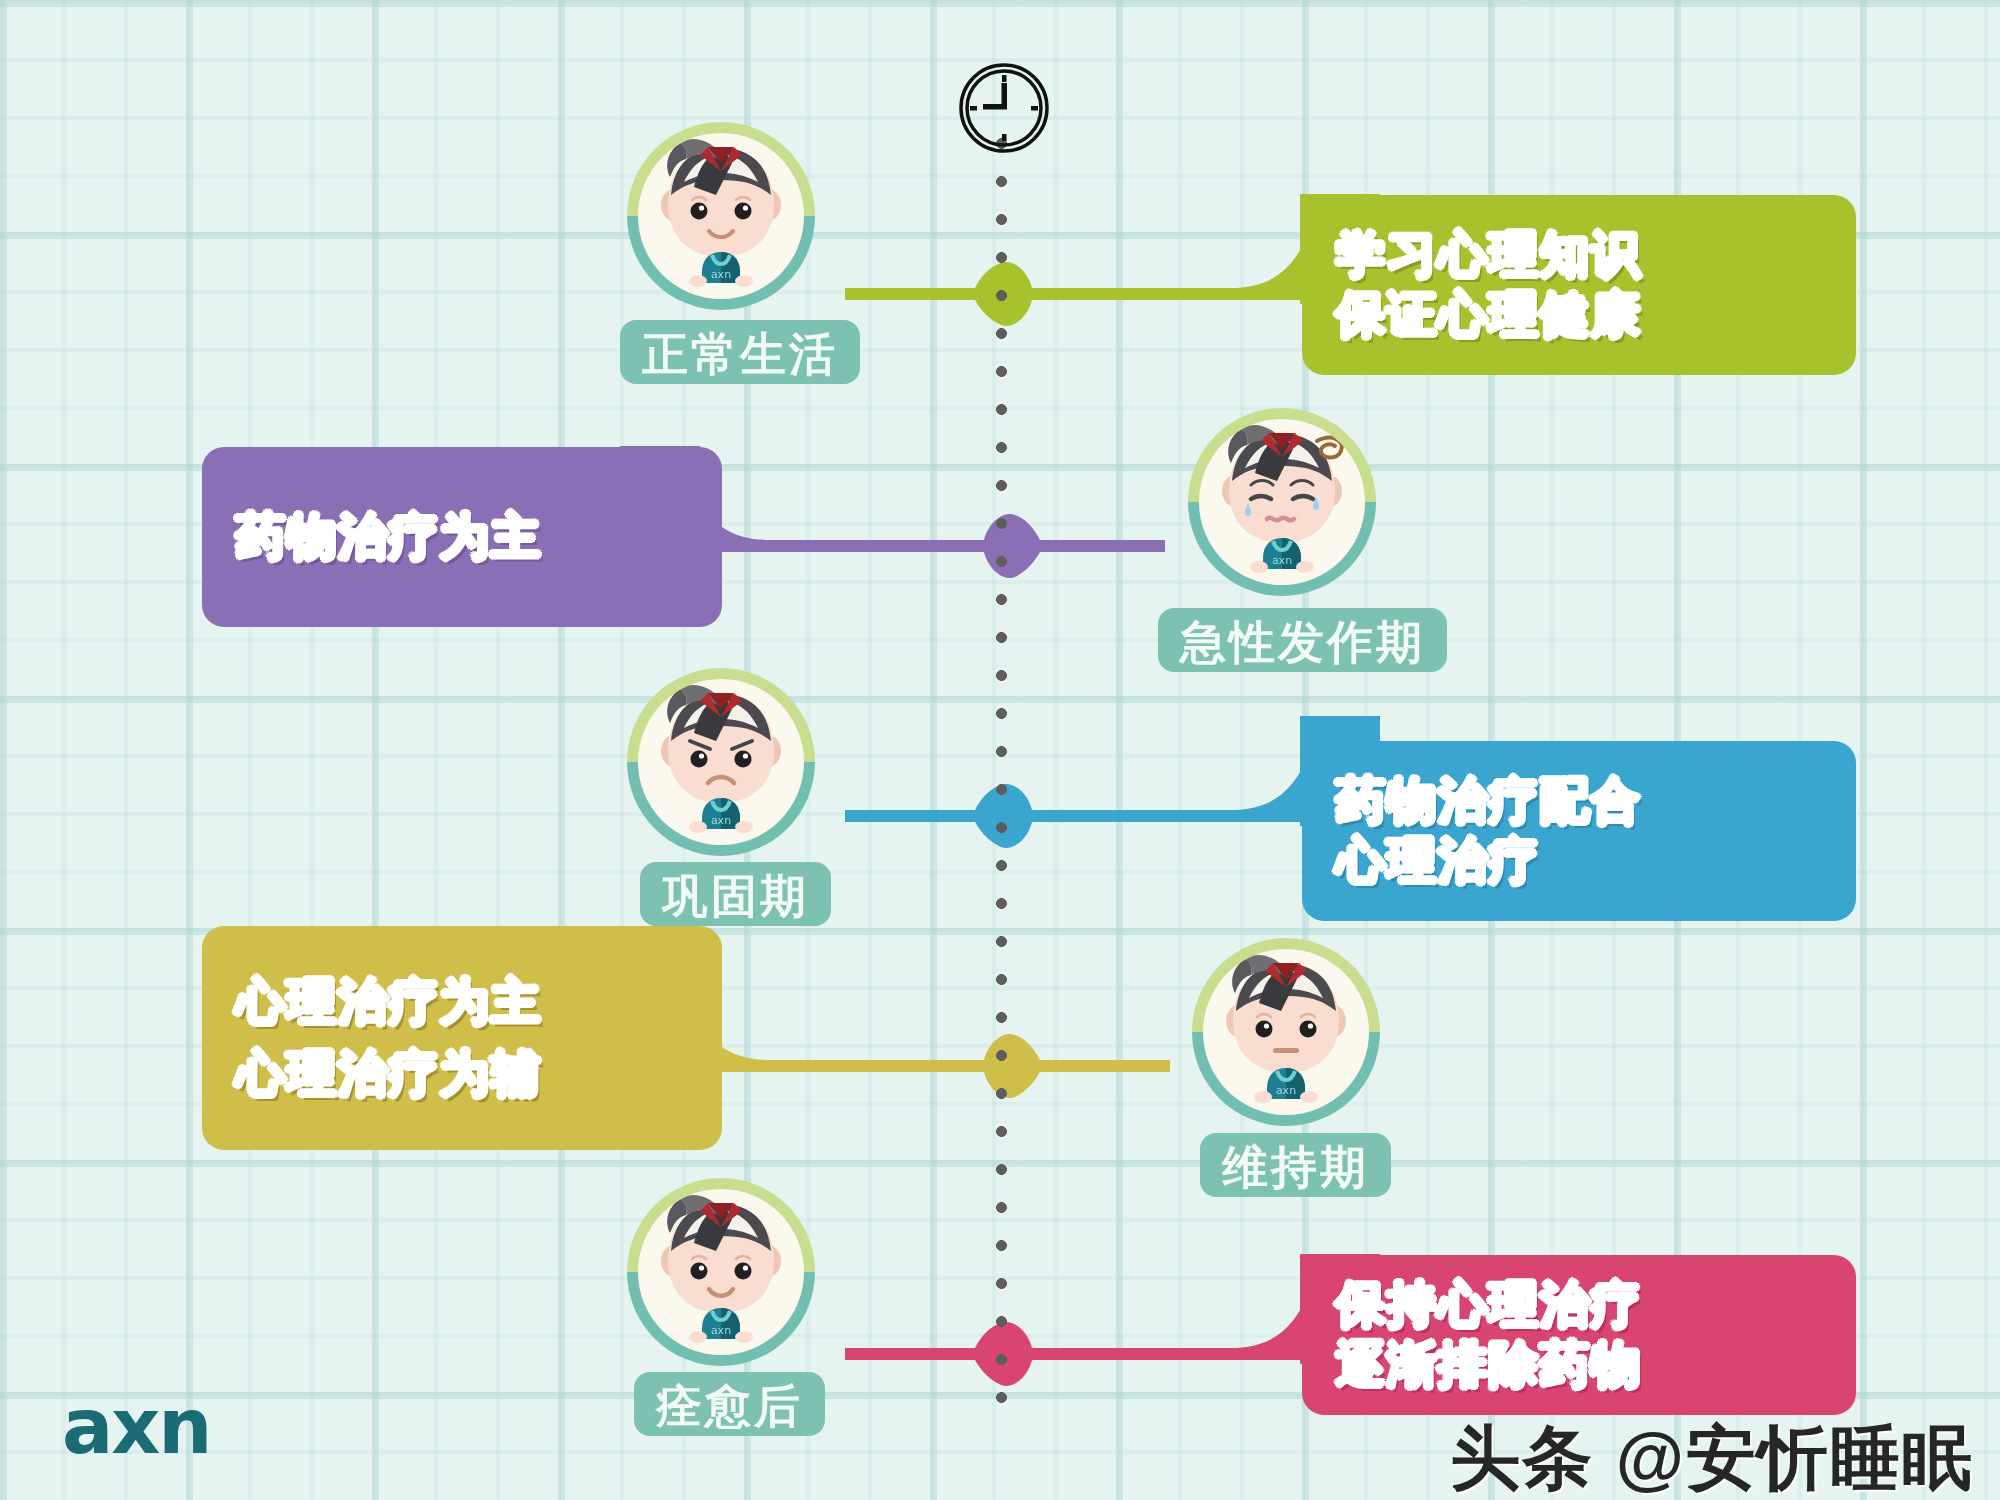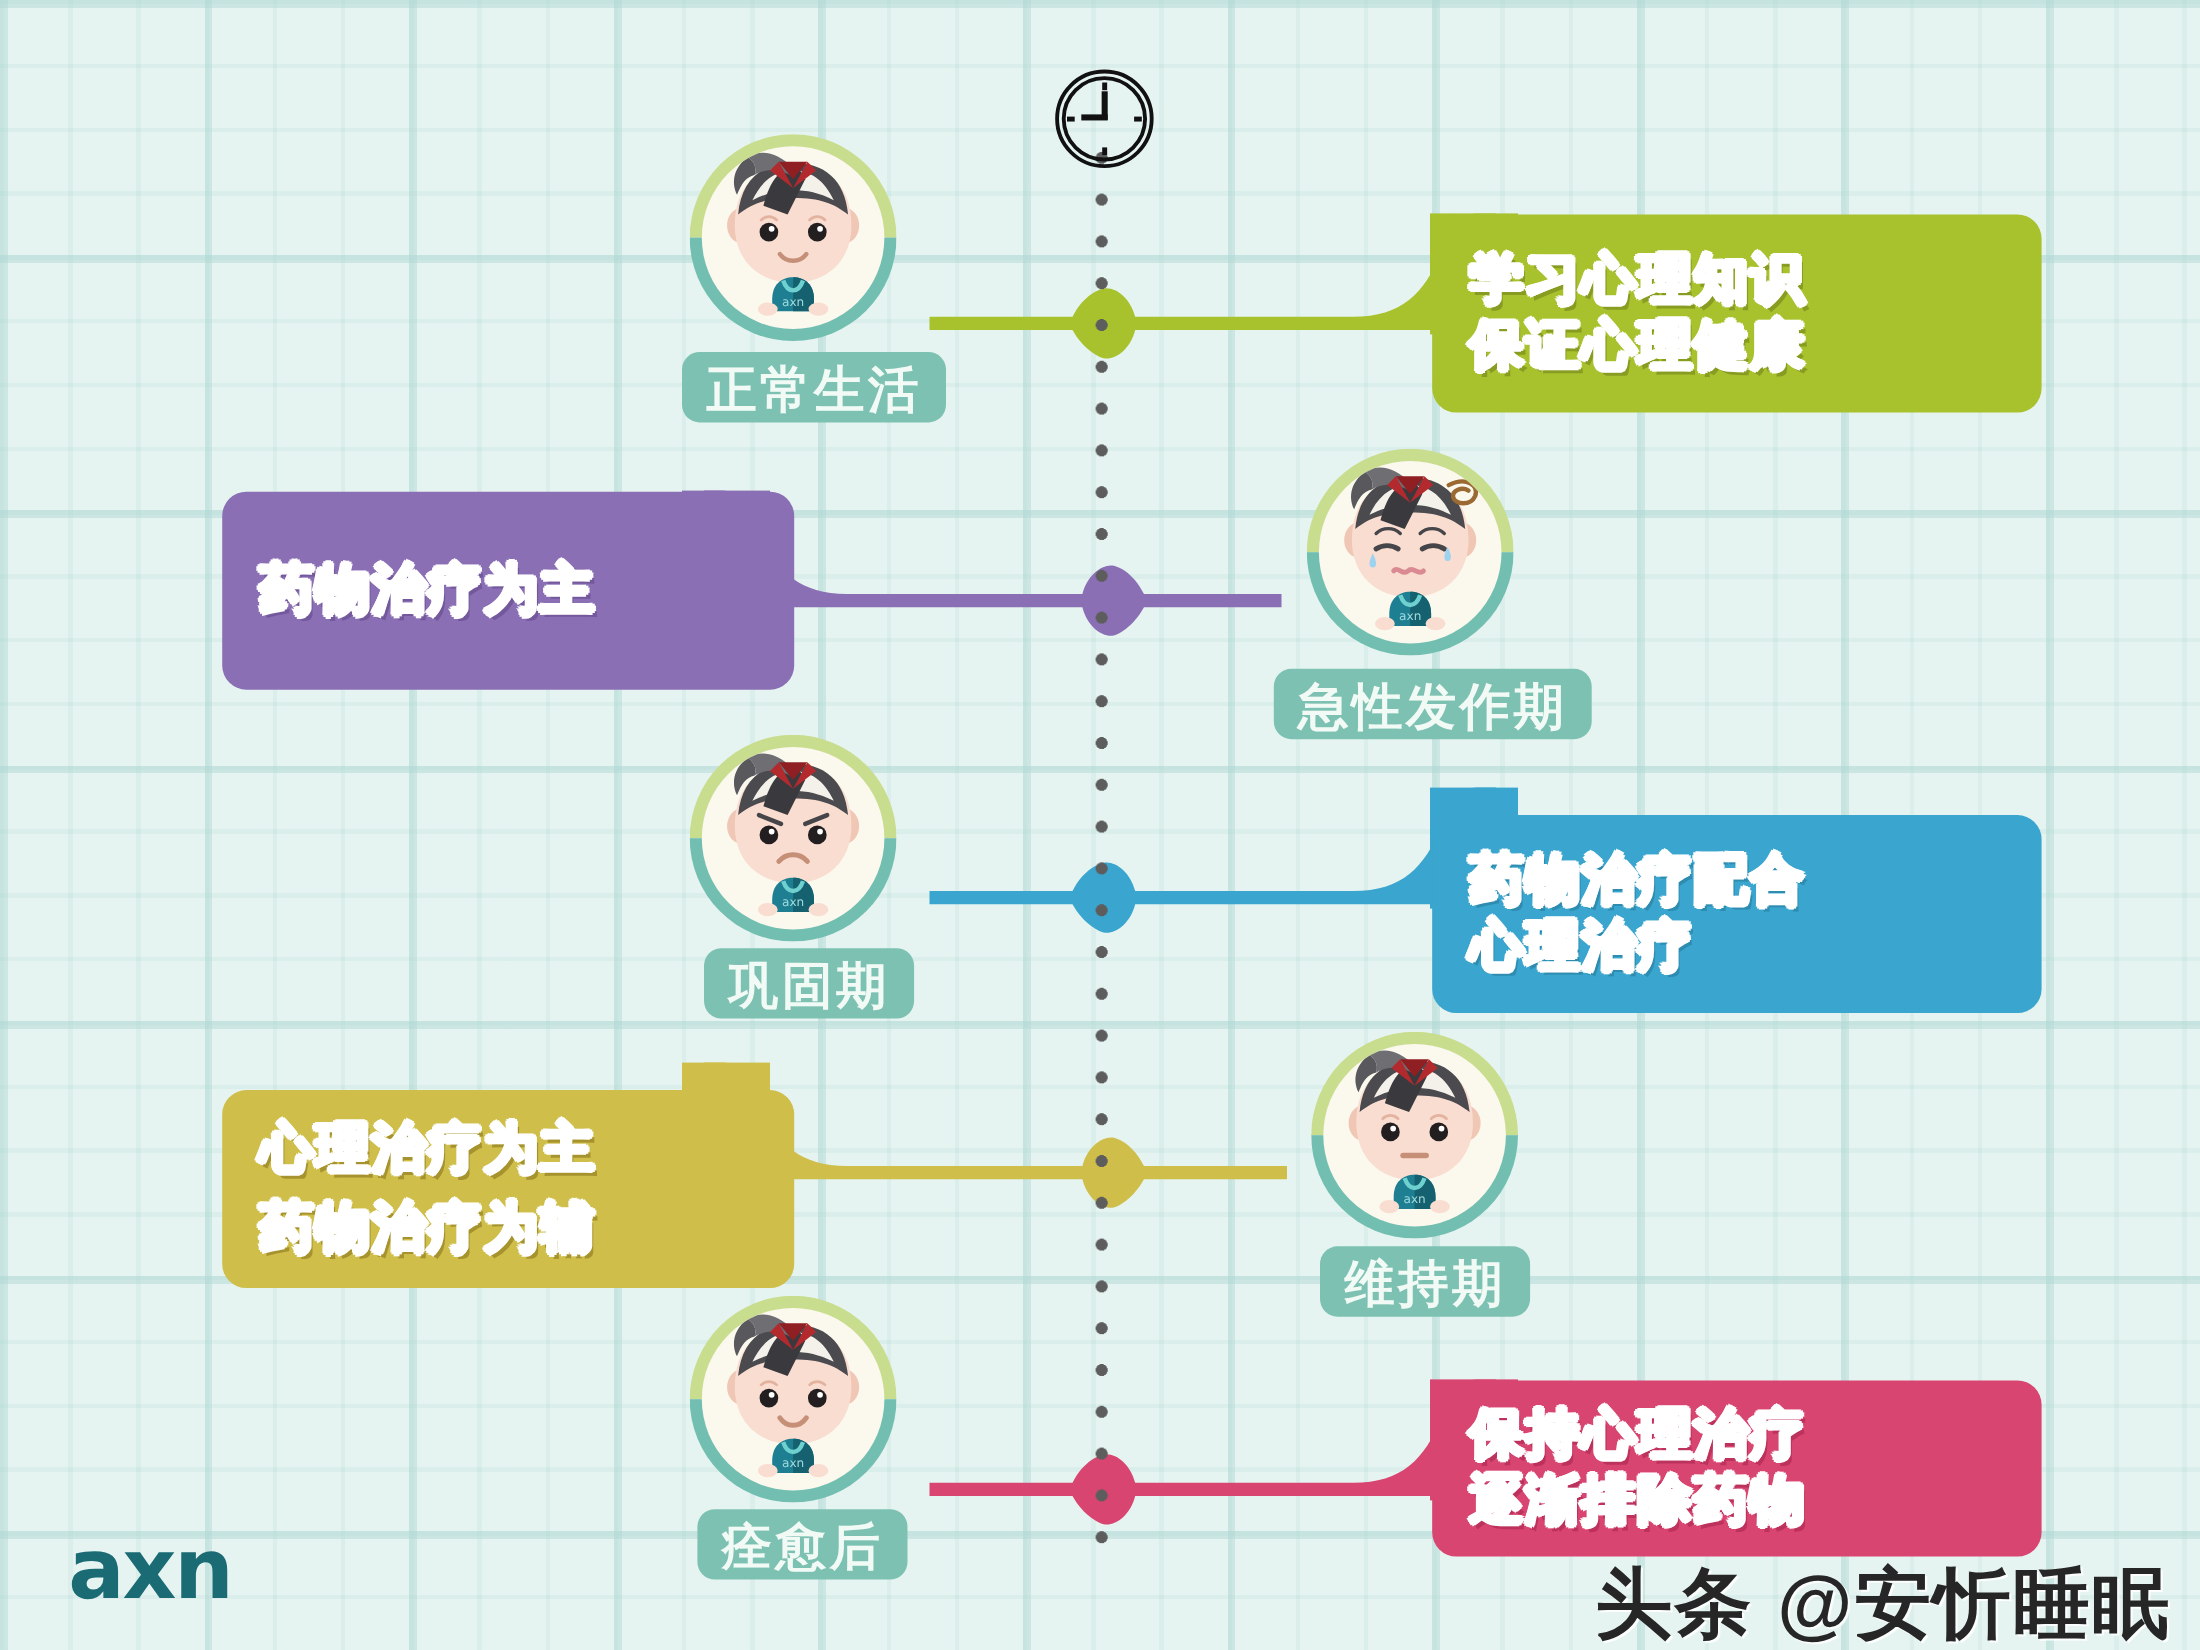--- a/index.html
+++ b/index.html
@@ -279,23 +279,23 @@
 
   <div class="msgbox left sh-purple" style="left:202px; top:447px; width:520px; height:180px; background:#8b6fb5;">
     <div class="line">药物治疗为主</div>
   </div>
 
   <div class="msgbox right sh-blue" style="left:1302px; top:717px; width:554px; height:180px; background:#3aa5ce;margin-top:24px;">
     <div class="line">药物治疗配合</div>
     <div class="line">心理治疗</div>
   </div>
 
-  <div class="msgbox left sh-gold" style="left:202px; top:991px; width:520px; height:180px; background:#cfbe4a;gap:12px;">
+  <div class="msgbox left sh-gold" style="left:202px; top:926px; width:520px; height:224px; background:#cfbe4a;gap:12px;">
     <div class="line">心理治疗为主</div>
-    <div class="line">药物治疗为辅</div>
+    <div class="line">心理治疗为辅</div>
   </div>
 
   <div class="msgbox right sh-pink" style="left:1302px; top:1255px; width:554px; height:160px; background:#d94571;">
     <div class="line">保持心理治疗</div>
     <div class="line">逐渐排除药物</div>
   </div>
 
   <div class="avatar" style="left:627px; top:122px;">
     <div class="ring">
       <div class="top"></div>

